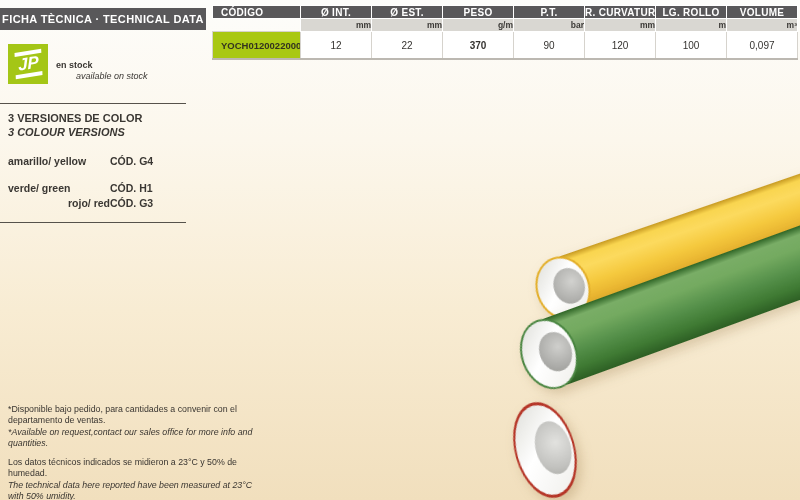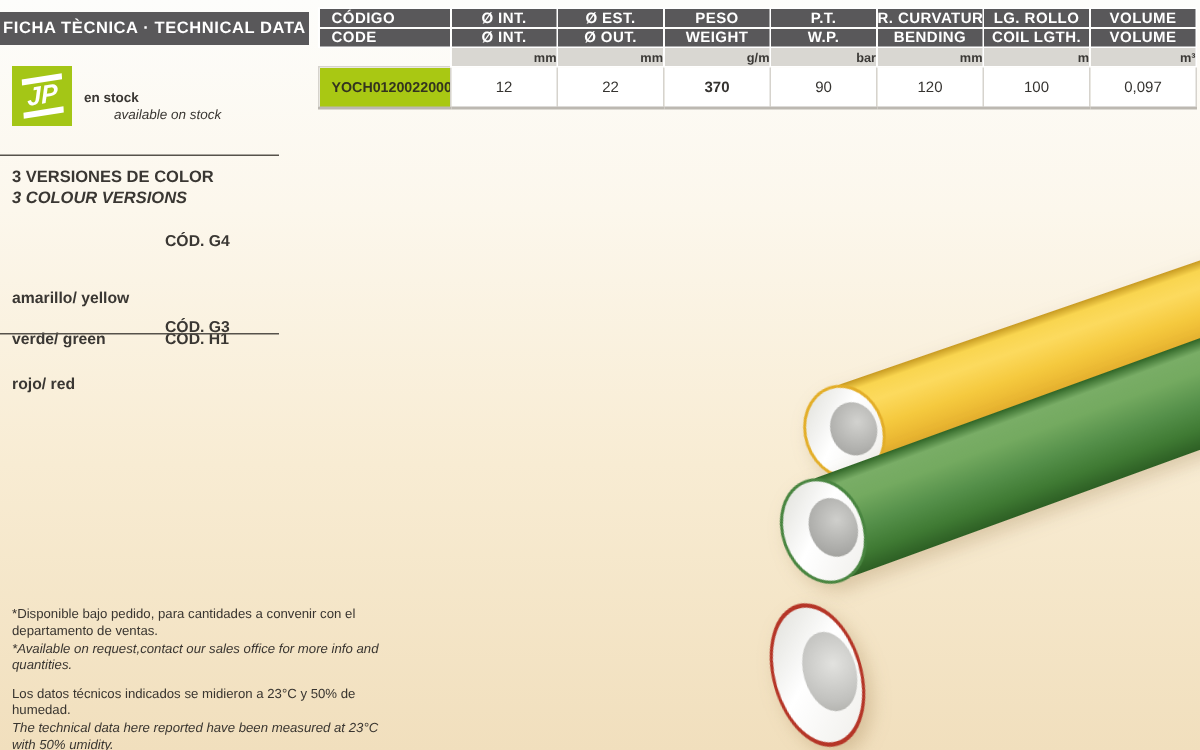--- a/index.html
+++ b/index.html
@@ -41,24 +41,24 @@
   .thermo .t-max{position:absolute;left:27px;top:4px;font-size:11px;font-weight:bold;color:#2f2d2a;}
   .thermo .t-min{position:absolute;left:29px;top:32px;font-size:11px;font-weight:bold;color:#2f2d2a;}
   
   .rule{position:absolute;left:0;height:1px;background:#56524b;}
   .rule.r1{top:103px;width:186px;}
   .rule.r2{top:222px;width:186px;}
   
   .versions-title{position:absolute;left:8px;top:111px;font-size:11px;font-weight:bold;line-height:1.3;}
   .versions-title .en{font-style:italic;}
   .version-row{position:absolute;left:8px;width:190px;display:flex;font-size:10.5px;font-weight:bold;}
-  .version-row .vname{width:102px;margin-top:38px;}
+  .version-row .vname{width:102px;}
   .version-row.v0{top:155px;}
   .version-row.v1{top:182px;align-items:flex-end;}
-  .version-row.v2{top:212px;}
+  .version-row.v2{top:197px;text-align:right;}
   
   .footnotes{position:absolute;left:8px;top:404px;width:252px;font-size:8.8px;line-height:1.3;color:#393530;}
   .footnotes p{margin:0;}
   .footnotes .gap{margin-top:7px;}
   .footnotes .it{font-style:italic;}
   
   table.specs{
     position:absolute;left:212px;top:5px;width:585px;border-collapse:collapse;table-layout:fixed;
   }
   table.specs th,table.specs td{padding:0;overflow:hidden;white-space:nowrap;}
@@ -130,30 +130,20 @@
     </colgroup>
     <thead>
       <tr class="hrow">
         <th class="code-col">CÓDIGO</th>
         <th>Ø INT.</th>
         <th>Ø EST.</th>
         <th>PESO</th>
         <th>P.T.</th>
         <th>R. CURVATURA</th>
         <th>LG. ROLLO</th>
-        <th>VOLUME</th>
-      </tr>
-      <tr class="hrow">
-        <th class="code-col">CODE</th>
-        <th>Ø INT.</th>
-        <th>Ø OUT.</th>
-        <th>WEIGHT</th>
-        <th>W.P.</th>
-        <th>BENDING</th>
-        <th>COIL LGTH.</th>
         <th>VOLUME</th>
       </tr>
     </thead>
     <tbody>
       <tr class="units">
         <td class="blank"></td>
         <td>mm</td>
         <td>mm</td>
         <td>g/m</td>
         <td>bar</td>

